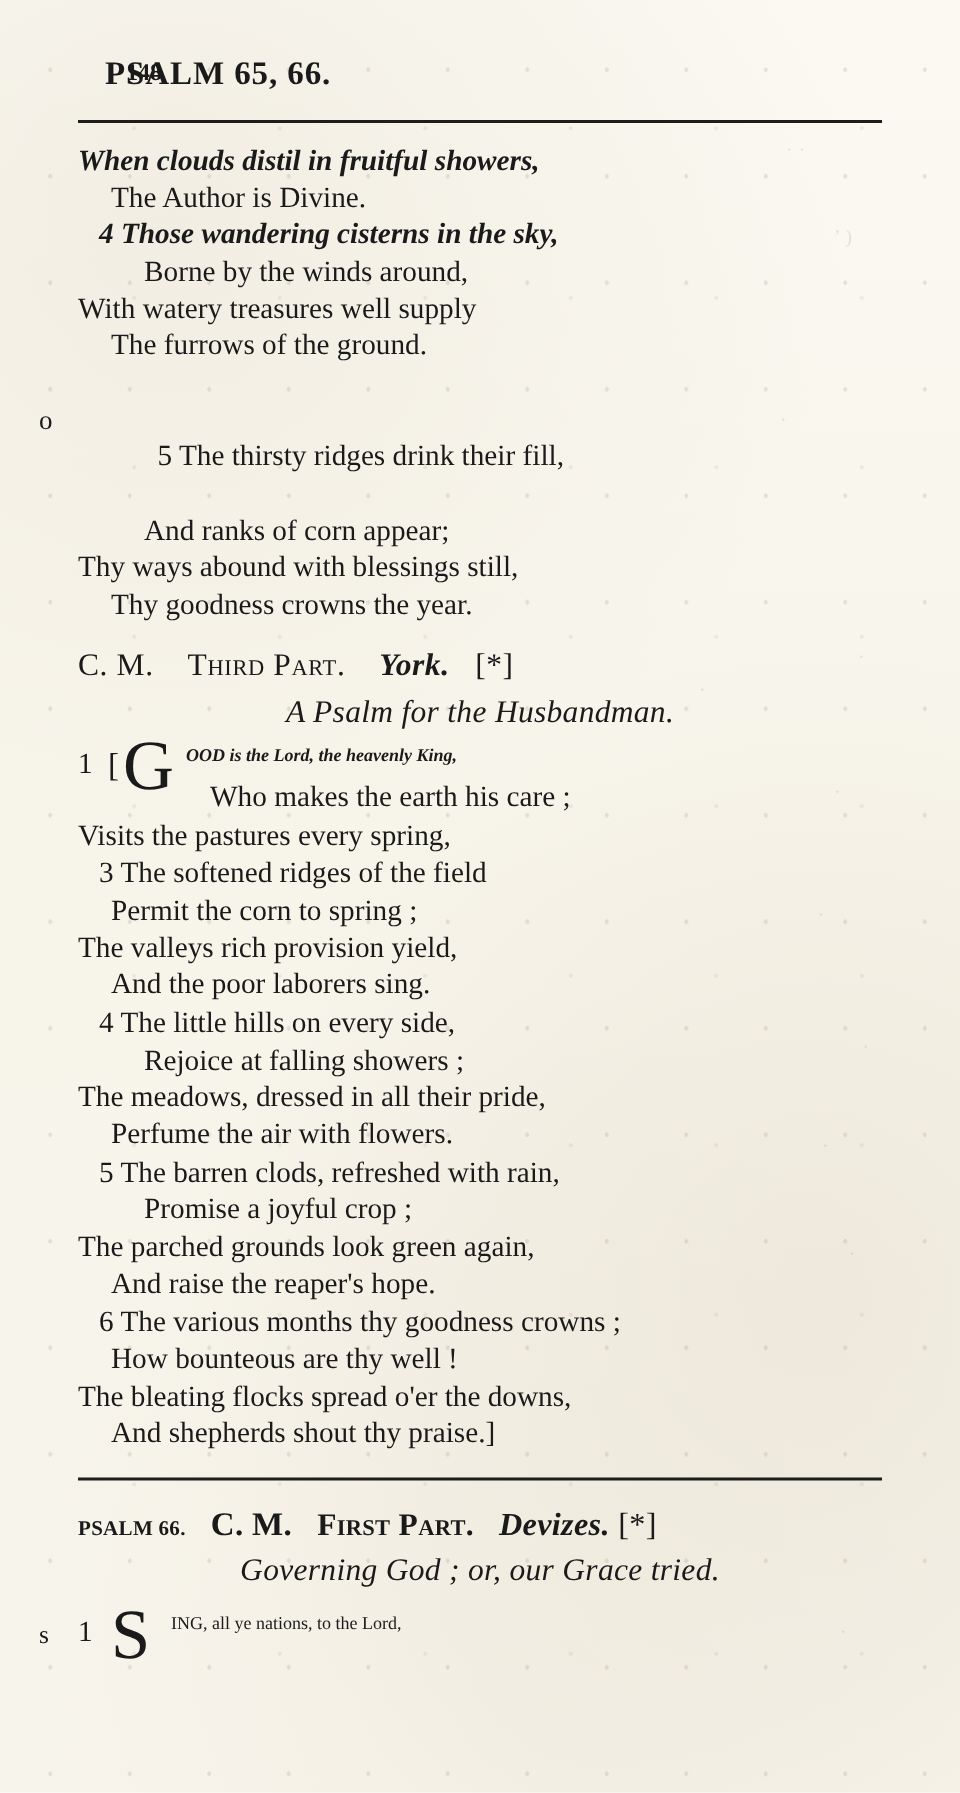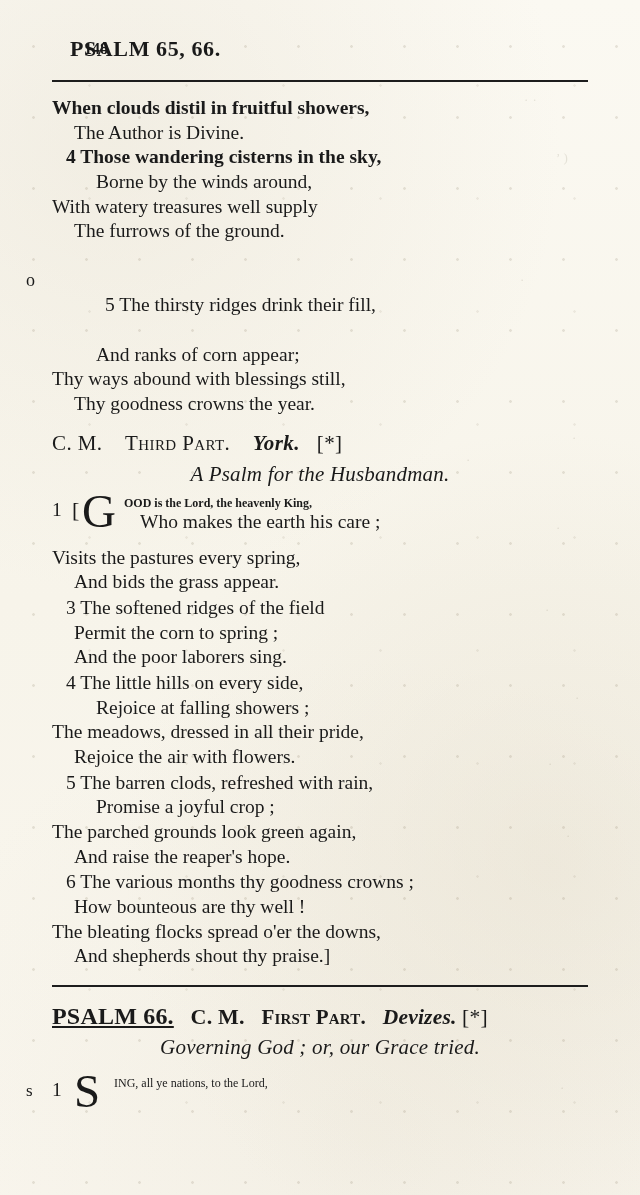--- a/index.html
+++ b/index.html
@@ -88,21 +88,21 @@
     line-height: 1.265;
   }
   .ln {
     white-space: pre;
     position: relative;
     font-family: "Liberation Serif", serif;
   }
   .ln.i1 { padding-left: 22px; }
   .ln.i2 { padding-left: 44px; }
   .ln.i3 { padding-left: 14px; }
-  .bold { font-weight: bold; }
+  .bold { font-weight: bold; font-style: italic; }
 
   .stanza { margin-top: 1px; }
 
   .marg {
     position: absolute;
     left: -26px;
     font-size: 18px;
     font-family: "Liberation Serif", serif;
   }
 
@@ -157,35 +157,34 @@
   .dropline1 {
     position: absolute;
     left: 72px;
     top: 2px;
     font-size: 12px;
     white-space: pre;
   }
   .dropline2 {
     position: absolute;
     left: 88px;
-    top: 16px;
+    top: 26px;
     font-size: 19.5px;
     white-space: pre;
   }
 
   
   .psalm-head {
     margin: 16px 52px 0 52px;
     font-size: 21.5px;
     letter-spacing: .2px;
   }
   .psalm-head .num {
     font-weight: bold;
-    font-size: 24px;
-    text-decoration: underline;
+    font-size: 14px;
   }
   .psalm-head .cm {
     font-weight: bold;
     font-size: 22px;
   }
   .psalm-head .part {
     font-variant: small-caps;
     font-weight: bold;
     font-size: 21px;
   }
@@ -262,34 +261,34 @@
     <div class="subtitle">A Psalm for the Husbandman.</div>
 
     <div class="dropwrap">
       <span class="dropnum">1</span>
       <span class="bracket">[</span>
       <span class="dropcap">G</span>
       <span class="dropline1 bold">OOD is the Lord, the heavenly King,</span>
       <span class="dropline2">Who makes the earth his care ;</span>
     </div>
     <div class="ln">Visits the pastures every spring,</div>
-    <div class="ln i1">And bids the grass appear.</div>
 
 
     <div class="stanza">
       <div class="ln i3">3 The softened ridges of the field</div>
       <div class="ln i1">Permit the corn to spring ;</div>
+      <div class="ln">The valleys rich provision yield,</div>
       <div class="ln i1">And the poor laborers sing.</div>
     </div>
 
     <div class="stanza">
       <div class="ln i3">4 The little hills on every side,</div>
       <div class="ln i2">Rejoice at falling showers ;</div>
       <div class="ln">The meadows, dressed in all their pride,</div>
-      <div class="ln i1">Rejoice the air with flowers.</div>
+      <div class="ln i1">Perfume the air with flowers.</div>
     </div>
 
     <div class="stanza">
       <div class="ln i3">5 The barren clods, refreshed with rain,</div>
       <div class="ln i2">Promise a joyful crop ;</div>
       <div class="ln">The parched grounds look green again,</div>
       <div class="ln i1">And raise the reaper's hope.</div>
     </div>
 
     <div class="stanza">

